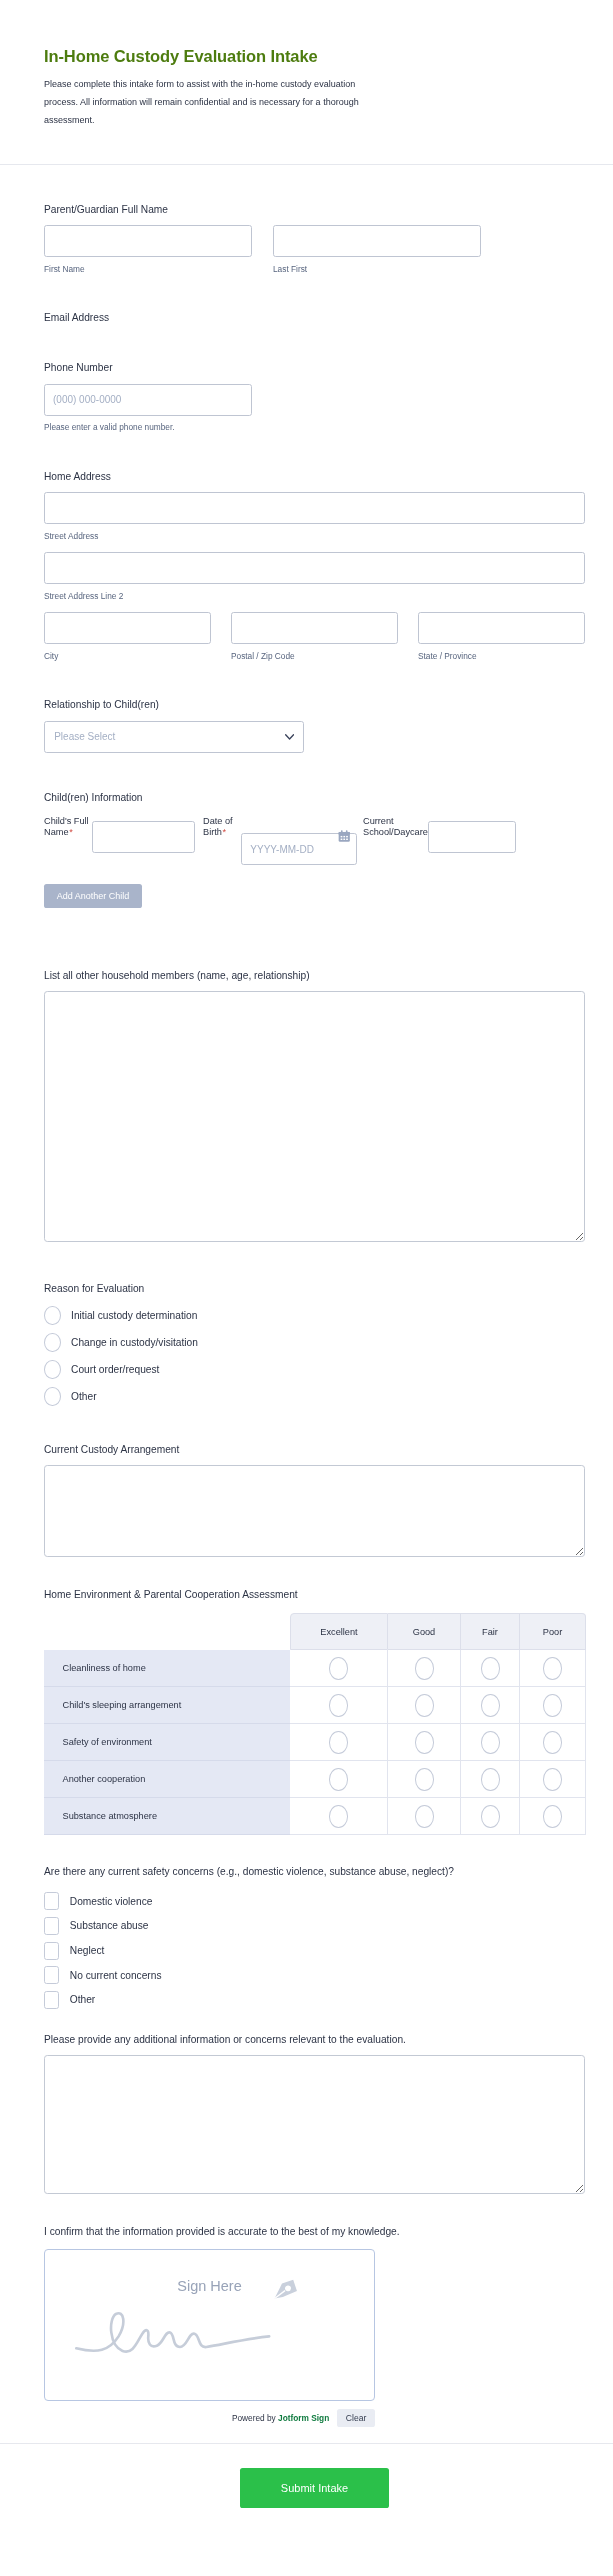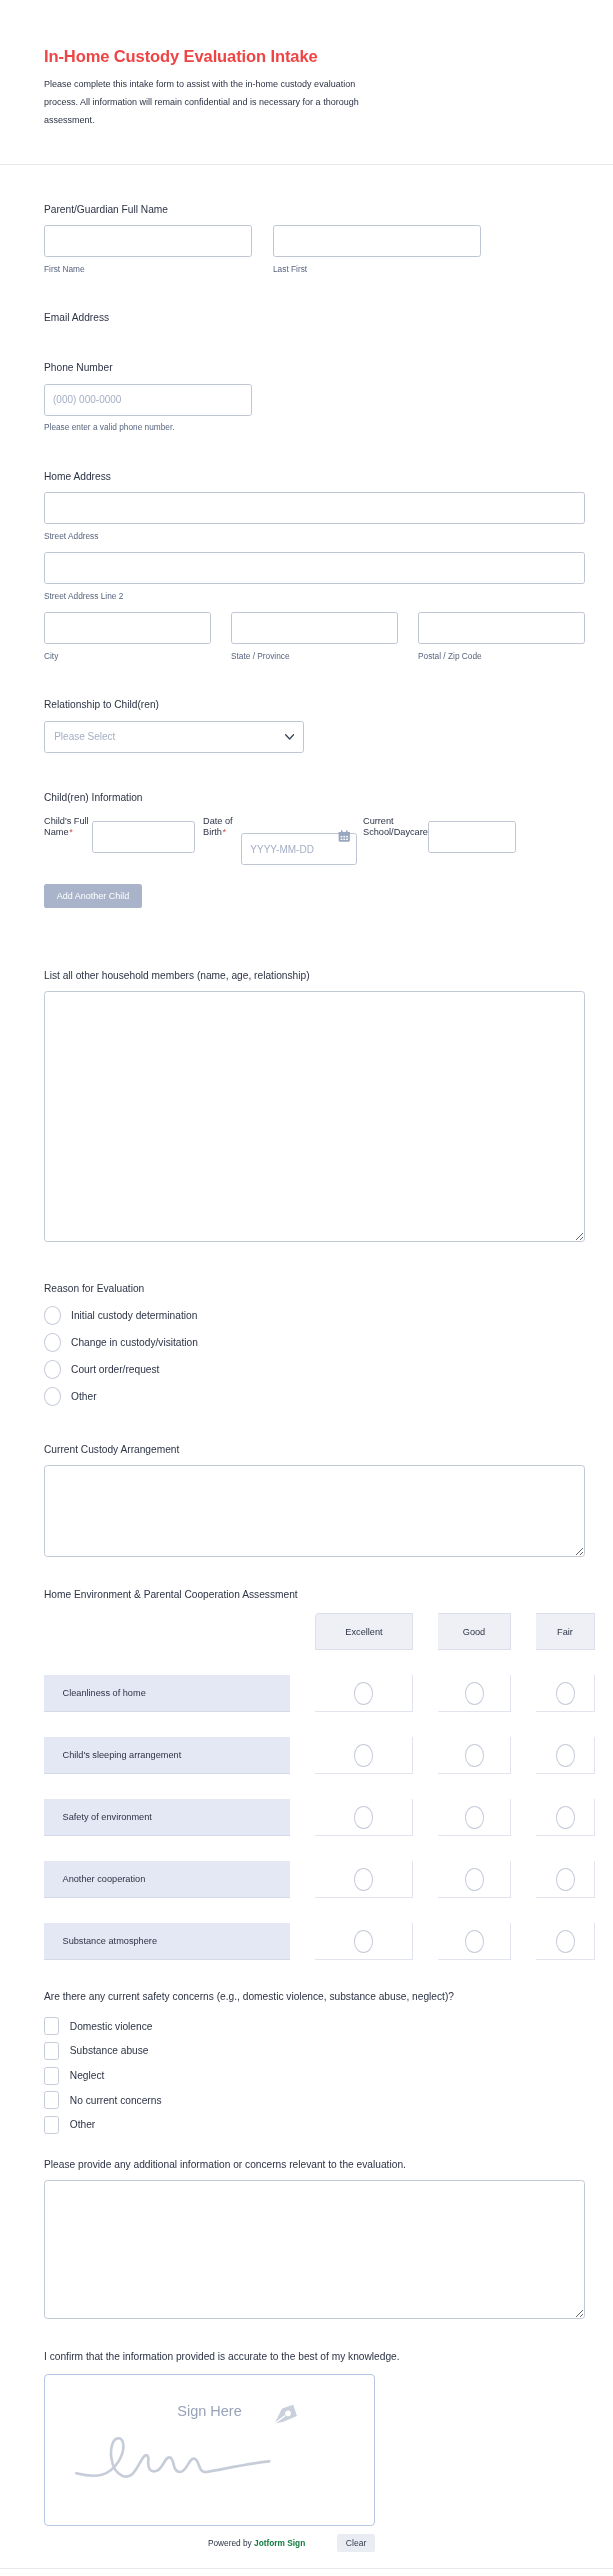--- a/index.html
+++ b/index.html
@@ -1,21 +1,21 @@
 <!DOCTYPE html>
 <html style="font-size:10.6px"><head>
 <meta charset="utf-8">
 <style>
   html,body{margin:0;padding:0;background:#ffffff;}
   body{width:614px;font-family:"Liberation Sans","DejaVu Sans",sans-serif;color:#2c3345;}
   .page{width:614px;}
   .content{padding:0 29px 0 44px;}
   
   .form-header{padding-top:46px;}
-  .form-title{font-size:16.5px;line-height:21px;font-weight:700;letter-spacing:-0.1px;color:#ef4444;margin:0;}
+  .form-title{font-size:16.5px;line-height:21px;font-weight:700;letter-spacing:-0.1px;color:#4d7c0f;margin:0;}
   .form-desc{margin:8px 0 0 0;font-size:9px;line-height:18px;color:#2c3345;max-width:346px;}
   .divider{margin-top:35px;height:0.7px;background:#e6e8ee;width:614px;margin-left:-44px;}
   .divider2{height:0.7px;background:#e6e8ee;width:614px;margin-left:-44px;margin-top:16px;}
   
   .q{margin-top:37px;}
   .q-label{font-size:10.2px;line-height:13.2px;font-weight:500;color:#2c3345;}
   .sublabel{font-size:8.3px;line-height:10.6px;color:#57647e;margin-top:6.6px;}
   .inputrow{display:flex;gap:21px;margin-top:9.2px;}
   .col{display:flex;flex-direction:column;}
   input.text, .textlike{box-sizing:border-box;height:32px;border:0.7px solid #bfc5d2;border-radius:2.6px;background:#fff;font-family:inherit;font-size:10px;color:#2c3345;padding:0 8px;outline:none;}
@@ -41,35 +41,35 @@
   .cal-icon{position:absolute;right:6.6px;top:9.2px;}
   .add-btn{margin-top:18.5px;width:98px;height:24px;background:#a9b4ca;color:#ffffff;border:none;border-radius:2.6px;font-family:inherit;font-size:9px;font-weight:500;cursor:pointer;}
   
   .opts{margin-top:10.6px;}
   .opt{display:flex;align-items:center;margin-bottom:8px;}
   .radio{width:14.5px;height:17px;border:0.7px solid #c5cbd9;border-radius:50%;background:#fff;flex:0 0 auto;}
   .checkbox{width:13.2px;height:16px;border:0.7px solid #c5cbd9;border-radius:2.6px;background:#fff;flex:0 0 auto;}
   .opt-label{font-size:10.2px;color:#2c3345;margin-left:10.6px;line-height:13.2px;}
   .opts-cb .opt{margin-bottom:6.6px;}
   
-  .matrix{margin-top:12px;display:grid;grid-template-columns:246px 98px 73px 59px 66px;gap:25px;}
+  .matrix{margin-top:12px;display:grid;grid-template-columns:246px 98px 73px 59px 66px;}
   .m-corner{background:transparent;}
   .m-head{background:#eef0f6;border:0.7px solid #dcdfea;border-left:none;display:flex;align-items:center;justify-content:center;font-size:9.2px;color:#2c3345;height:37px;box-sizing:border-box;}
   .m-head.first{border-left:0.7px solid #dcdfea;border-top-left-radius:4px;}
   .m-head.last{border-top-right-radius:4px;}
   .m-rowlabel{background:#e4e8f4;border-bottom:0.7px solid #d5daea;display:flex;align-items:center;padding-left:18.5px;font-size:9.2px;color:#2c3345;height:37px;box-sizing:border-box;}
   .m-cell{background:#fff;border-right:0.7px solid #e1e4ee;border-bottom:0.7px solid #e1e4ee;display:flex;align-items:center;justify-content:center;height:37px;box-sizing:border-box;}
   .m-radio{width:17px;height:20.5px;border:0.7px solid #c5cbd9;border-radius:50%;background:#fff;}
   .safety-label{max-width:475px;line-height:20px;}
   
   .sig-box{margin-top:10.6px;width:331px;height:152px;border:0.7px solid #b7c6e2;border-radius:4px;position:relative;box-sizing:border-box;background:#fff;}
   .sign-here{position:absolute;top:28px;left:0;width:100%;text-align:center;font-size:14.5px;color:#98a3b8;}
   .sig-squiggle{position:absolute;left:26.4px;top:40px;}
   .sig-pen{position:absolute;right:73px;top:25px;transform:rotate(8deg);}
-  .sig-footer{width:331px;display:flex;align-items:center;justify-content:flex-end;margin-top:8px;gap:24px;}
+  .sig-footer{width:331px;display:flex;align-items:center;justify-content:flex-end;margin-top:8px;}
   .powered{font-size:8.3px;color:#2c3345;}
   .powered b{color:#0f7b3f;font-weight:700;}
   .clear-btn{margin-left:8px;height:18.5px;padding:0 8.6px;background:#e9ecf3;border:none;border-radius:2.6px;font-family:inherit;font-size:8.6px;color:#343c4f;cursor:pointer;}
   
   .submit-wrap{padding:24px 0 26px 0;text-align:center;}
   .submit-btn{width:149px;height:40px;background:#2bc04a;color:#fff;border:none;border-radius:2.6px;font-family:inherit;font-size:11px;font-weight:500;cursor:pointer;}
 </style>
 </head>
 <body>
 
@@ -124,25 +124,25 @@
           <div class="sublabel">Street Address Line 2</div>
         </div>
       </div>
       <div class="inputrow" style="margin-top:10.6px;gap:20px;">
         <div class="col">
           <input class="text w-third" type="text" style="">
           <div class="sublabel">City</div>
         </div>
         <div class="col">
           <input class="text w-third" type="text" style="">
+          <div class="sublabel">Postal / Zip Code</div>
+        </div>
+        <div class="col">
+          <input class="text w-third" type="text" style="">
           <div class="sublabel">State / Province</div>
-        </div>
-        <div class="col">
-          <input class="text w-third" type="text" style="">
-          <div class="sublabel">Postal / Zip Code</div>
         </div>
       </div>
     </div>
 
     <div class="q">
       <div class="q-label">Relationship to Child(ren)</div>
       <div class="select">
         <span class="sel-value">Please Select</span>
         <svg width="9.2" height="6" viewBox="0 0 14 9">
             <path d="M1 1 L7 7.5 L13 1" fill="none" stroke="#39425a" stroke-width="2" stroke-linecap="round" stroke-linejoin="round"></path>

